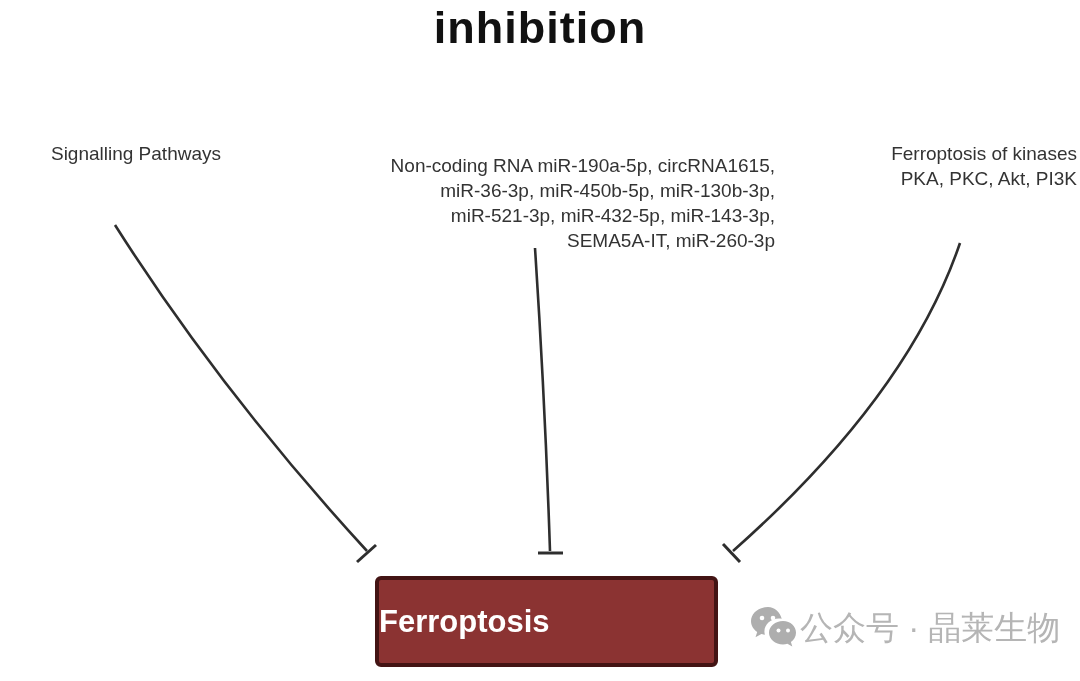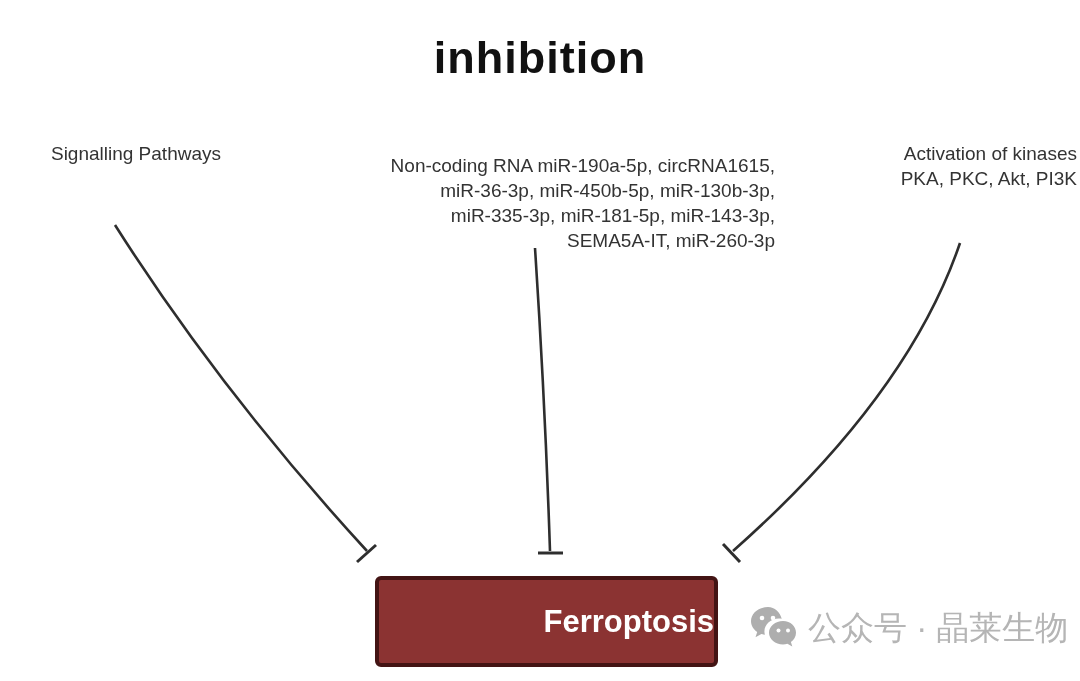--- a/index.html
+++ b/index.html
@@ -18,21 +18,20 @@
   .diagram-title {
     position: absolute;
     top: 2px;
     left: 0;
     width: 1080px;
     text-align: center;
     font-size: 45px;
     font-weight: 700;
     color: #111111;
     letter-spacing: 1px;
-    margin-top: 30px;
   }
   .node {
     position: absolute;
     text-align: right;
     color: #333333;
     font-size: 19px;
     line-height: 25px;
   }
   .node-left   { left: 6px;   top: 141px; width: 215px; }
   .node-middle { left: 293px; top: 141px; width: 482px; margin-top: 12px; }
@@ -48,34 +47,34 @@
     left: 375px;
     top: 576px;
     width: 343px;
     height: 91px;
     box-sizing: border-box;
     background: #8b3332;
     border: 4px solid #431414;
     border-radius: 6px;
     display: flex;
     align-items: center;
-    justify-content: flex-end;
+    justify-content: flex-start;
   }
   .target-label {
     color: #ffffff;
     font-size: 31px;
     font-weight: 700;
   }
   .watermark {
     position: absolute;
     left: 750px;
     top: 605px;
     display: flex;
     align-items: center;
-    gap: 10px;
+    gap: 2px;
   }
   .watermark-text {
     color: #b5b5b5;
     font-size: 33px;
     white-space: nowrap;
   }
 </style>
 </head>
 <body>
 
@@ -83,26 +82,26 @@
 
   <div class="diagram-title">inhibition</div>
 
   <div class="node node-left">
     <div>Signalling Pathways</div>
   </div>
 
   <div class="node node-middle">
     <div>Non-coding RNA miR-190a-5p, circRNA1615,</div>
     <div>miR-36-3p, miR-450b-5p, miR-130b-3p,</div>
-    <div>miR-335-3p, miR-181-5p, miR-143-3p,</div>
+    <div>miR-521-3p, miR-432-5p, miR-143-3p,</div>
     <div>SEMA5A-IT, miR-260-3p</div>
   </div>
 
   <div class="node node-right">
-    <div>Activation of kinases</div>
+    <div>Ferroptosis of kinases</div>
     <div>PKA, PKC, Akt, PI3K</div>
   </div>
 
   <svg class="connector-layer" viewBox="0 0 1080 681">
 
     <path d="M 115 225 Q 221 392 367 551" fill="none" stroke-width="2.6" stroke="#2e2e2e"></path>
     <line x1="357" y1="562" x2="376" y2="545" stroke-width="3" stroke="#2e2e2e"></line>
 
     <path d="M 535 248 Q 545 400 550 551" fill="none" stroke-width="2.6" stroke="#2e2e2e"></path>
     <line x1="538" y1="553" x2="563" y2="553" stroke-width="3" stroke="#2e2e2e"></line>

